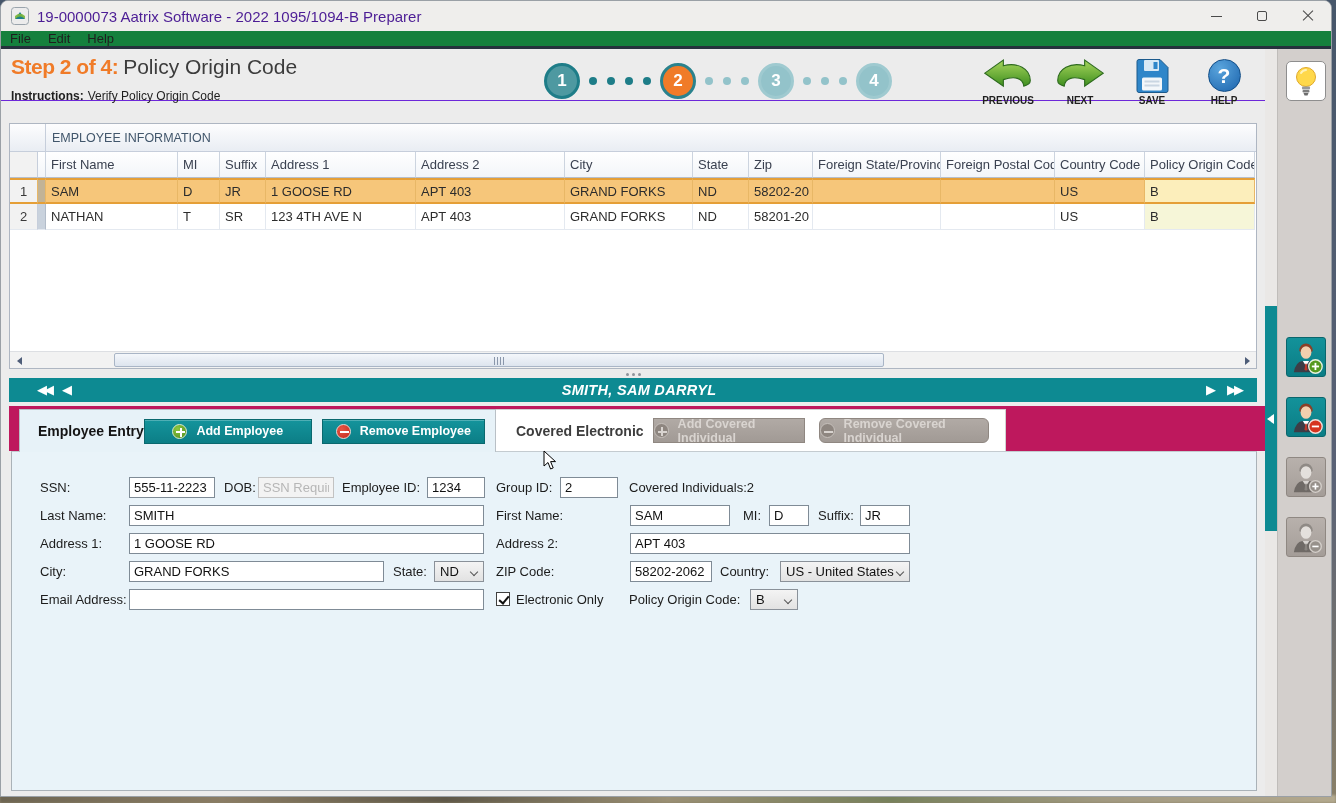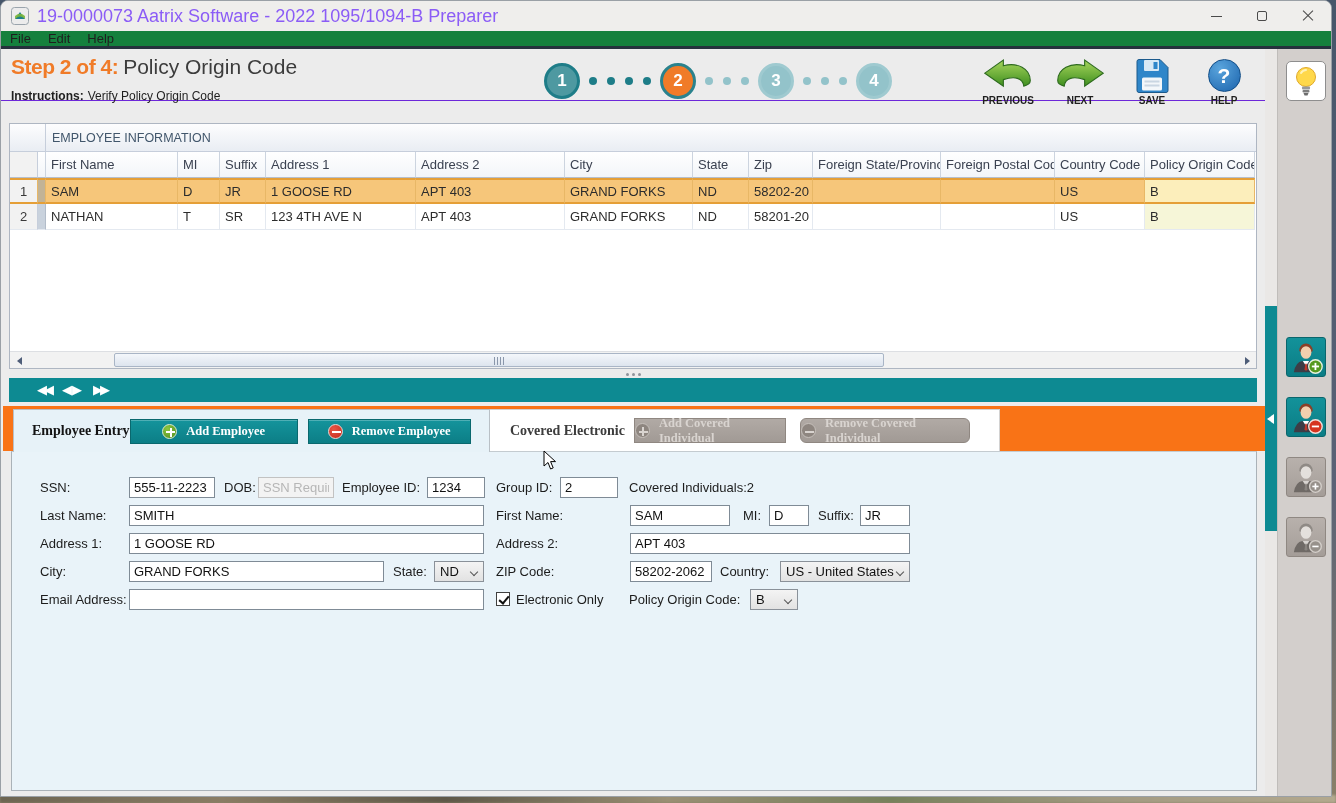--- a/index.html
+++ b/index.html
@@ -7,21 +7,21 @@
   .app { position:relative; width:1336px; height:803px; overflow:hidden;
          background:linear-gradient(180deg,#46566a 0%,#5a6276 60%,#8a8068 100%); }
   .desktop-bottom { position:absolute; left:0; bottom:0; width:1336px; height:8px;
          background:linear-gradient(90deg,#6d6552,#8a7c64,#5f5848,#9a8f74,#77815c,#a39a82,#b3a98e); filter:blur(1px); }
   .win { position:absolute; left:0; top:0; width:1332px; height:797px; background:#efeeec;
          border:1px solid #9aa0a6; border-radius:8px 8px 0 0; overflow:hidden; }
 
   
   .titlebar { height:30px; display:flex; align-items:center; padding-left:10px; background:#efeeec; }
   .app-icon { width:18px; height:18px; flex:none; }
-  .title-text { margin-left:8px; font-size:18px; color:#8b5cf6; }
+  .title-text { margin-left:8px; font-size:15px; color:#4c1d95; }
   .win-controls { margin-left:auto; display:flex; height:30px; }
   .win-btn { width:46px; height:30px; display:flex; align-items:center; justify-content:center; }
   .glyph-min { width:11px; height:1px; background:#4a4a4a; }
   .glyph-max { width:10px; height:10px; border:1px solid #4a4a4a; border-radius:2px; }
   .glyph-close { position:relative; width:12px; height:12px; }
   .glyph-close::before,.glyph-close::after { content:""; position:absolute; left:-1px; top:5px; width:14px; height:1px; background:#4a4a4a; }
   .glyph-close::before { transform:rotate(45deg); } .glyph-close::after { transform:rotate(-45deg); }
 
   
   .menubar { height:18px; display:flex; align-items:center; gap:17px; padding-left:9px;
@@ -89,21 +89,21 @@
   .sdot { width:3px; height:3px; border-radius:50%; background:#8f949b; }
 
   
   .record-nav { position:absolute; left:8px; top:329px; width:1248px; height:24px; background:#0d8a92; color:#fff; display:flex; align-items:center; }
   .rn-left { margin-left:28px; display:flex; gap:11px; font-size:13px; }
   .rn-right { margin-right:16px; display:flex; gap:11px; font-size:13px; }
   .rn-arrow { line-height:24px; } .dbl { letter-spacing:-3px; }
   .rn-title { flex:1; text-align:center; font-style:italic; font-weight:bold; font-size:14.5px; letter-spacing:0.3px; }
 
   
-  .tabband { position:absolute; left:2px; top:357px; width:1264px; height:45px; background:#f97316;font-family:Liberation Serif, serif; }
+  .tabband { position:absolute; left:8px; top:357px; width:1264px; height:45px; background:#be185d; }
   .tab-ee { position:absolute; left:10px; top:3px; width:477px; height:43px; background:#e7f2f8;
             border:1px solid #b9c0c6; border-bottom:none; z-index:2; display:flex; align-items:center; }
   .tab-ee-label { margin-left:18px; font-size:14px; font-weight:bold; color:#141414; }
   .tab-ci { position:absolute; left:487px; top:3px; width:510px; height:42px; background:#ffffff;
             border-top:1px solid #d2d2d2; border-right:1px solid #d2d2d2; display:flex; align-items:center; }
   .tab-ci-label { margin-left:20px; font-size:14px; font-weight:bold; color:#3d3d3d; }
   .btn-teal { height:25px; display:flex; align-items:center; justify-content:center; gap:9px;
               background:linear-gradient(180deg,#14949c,#0c7e86); border:1px solid #0a686e;
               box-shadow:inset 0 1px 0 rgba(255,255,255,.25);
               color:#fff; font-weight:bold; font-size:12.5px; }
@@ -343,20 +343,21 @@
         <div class="sdot"></div>
         <div class="sdot"></div>
         <div class="sdot"></div>
       </div>
 
       <div class="record-nav">
         <div class="rn-left">
           <span class="rn-arrow dbl">◀◀</span>
           <span class="rn-arrow">◀</span>
         </div>
+        <div class="rn-title">SMITH, SAM DARRYL</div>
         <div class="rn-right">
           <span class="rn-arrow">▶</span>
           <span class="rn-arrow dbl">▶▶</span>
         </div>
       </div>
 
       <div class="tabband">
         <div class="tab-ee">
           <span class="tab-ee-label">Employee Entry</span>
           <div class="btn-teal w-ae">

